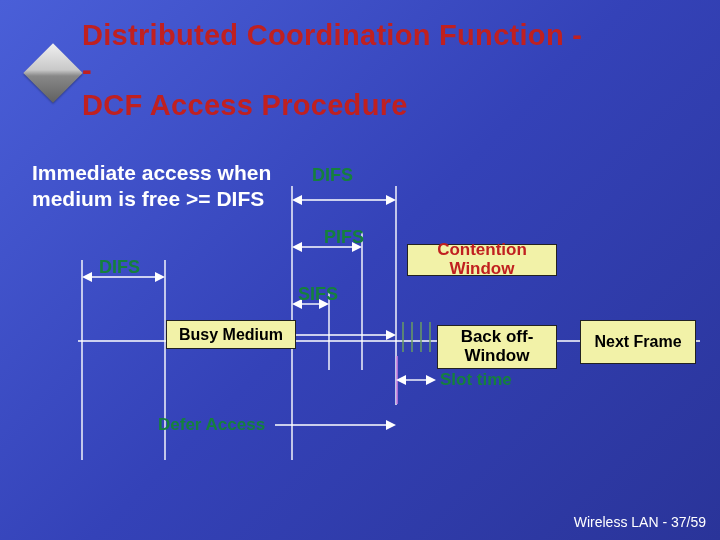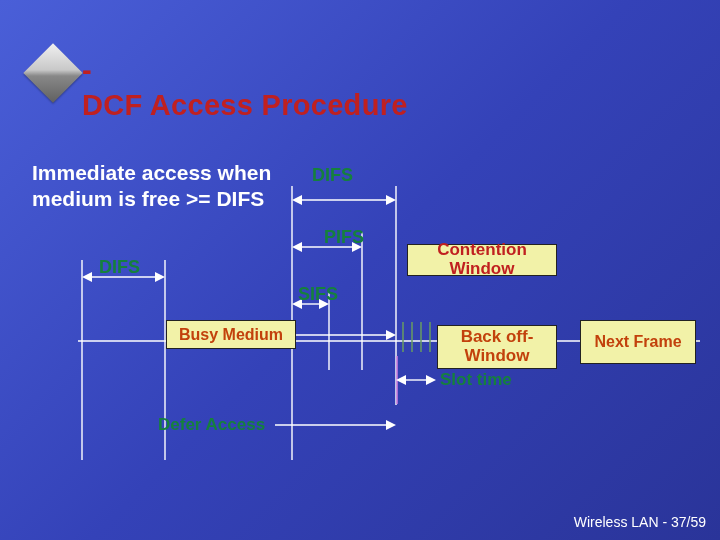--- a/index.html
+++ b/index.html
@@ -52,21 +52,21 @@
     color: #15803d;
     font-weight: bold;
   }
   .box {
     position: absolute;
     background: #f2f2a8;
     border: 1px solid #222;
     display: flex;
     align-items: center;
     justify-content: center;
-    color: #c2410c;
+    color: #000000;
     font-weight: bold;
     text-align: center;
     line-height: 1.1;
   }
   .footer {
     position: absolute;
     right: 14px;
     bottom: 10px;
     color: #fff;
     font-size: 14px;
@@ -77,21 +77,21 @@
   .ahead { fill: #fff; }
   .slotline { stroke: #689d60; stroke-width: 1.5; }
   .thinpurp { stroke: #d080e0; stroke-width: 1.5; }
 </style>
 </head>
 <body>
 
 <div class="bullet"></div>
 
 <h1 class="title">
-  <br>
+  <span>Distributed Coordination Function -</span><br>
   <span>-</span><br>
   <span>DCF Access Procedure</span>
 </h1>
 
 <div class="subtitle">
   <span>Immediate access when</span><br>
   <span>medium is free &gt;= DIFS</span>
 </div>
 
 <div class="diagram">

